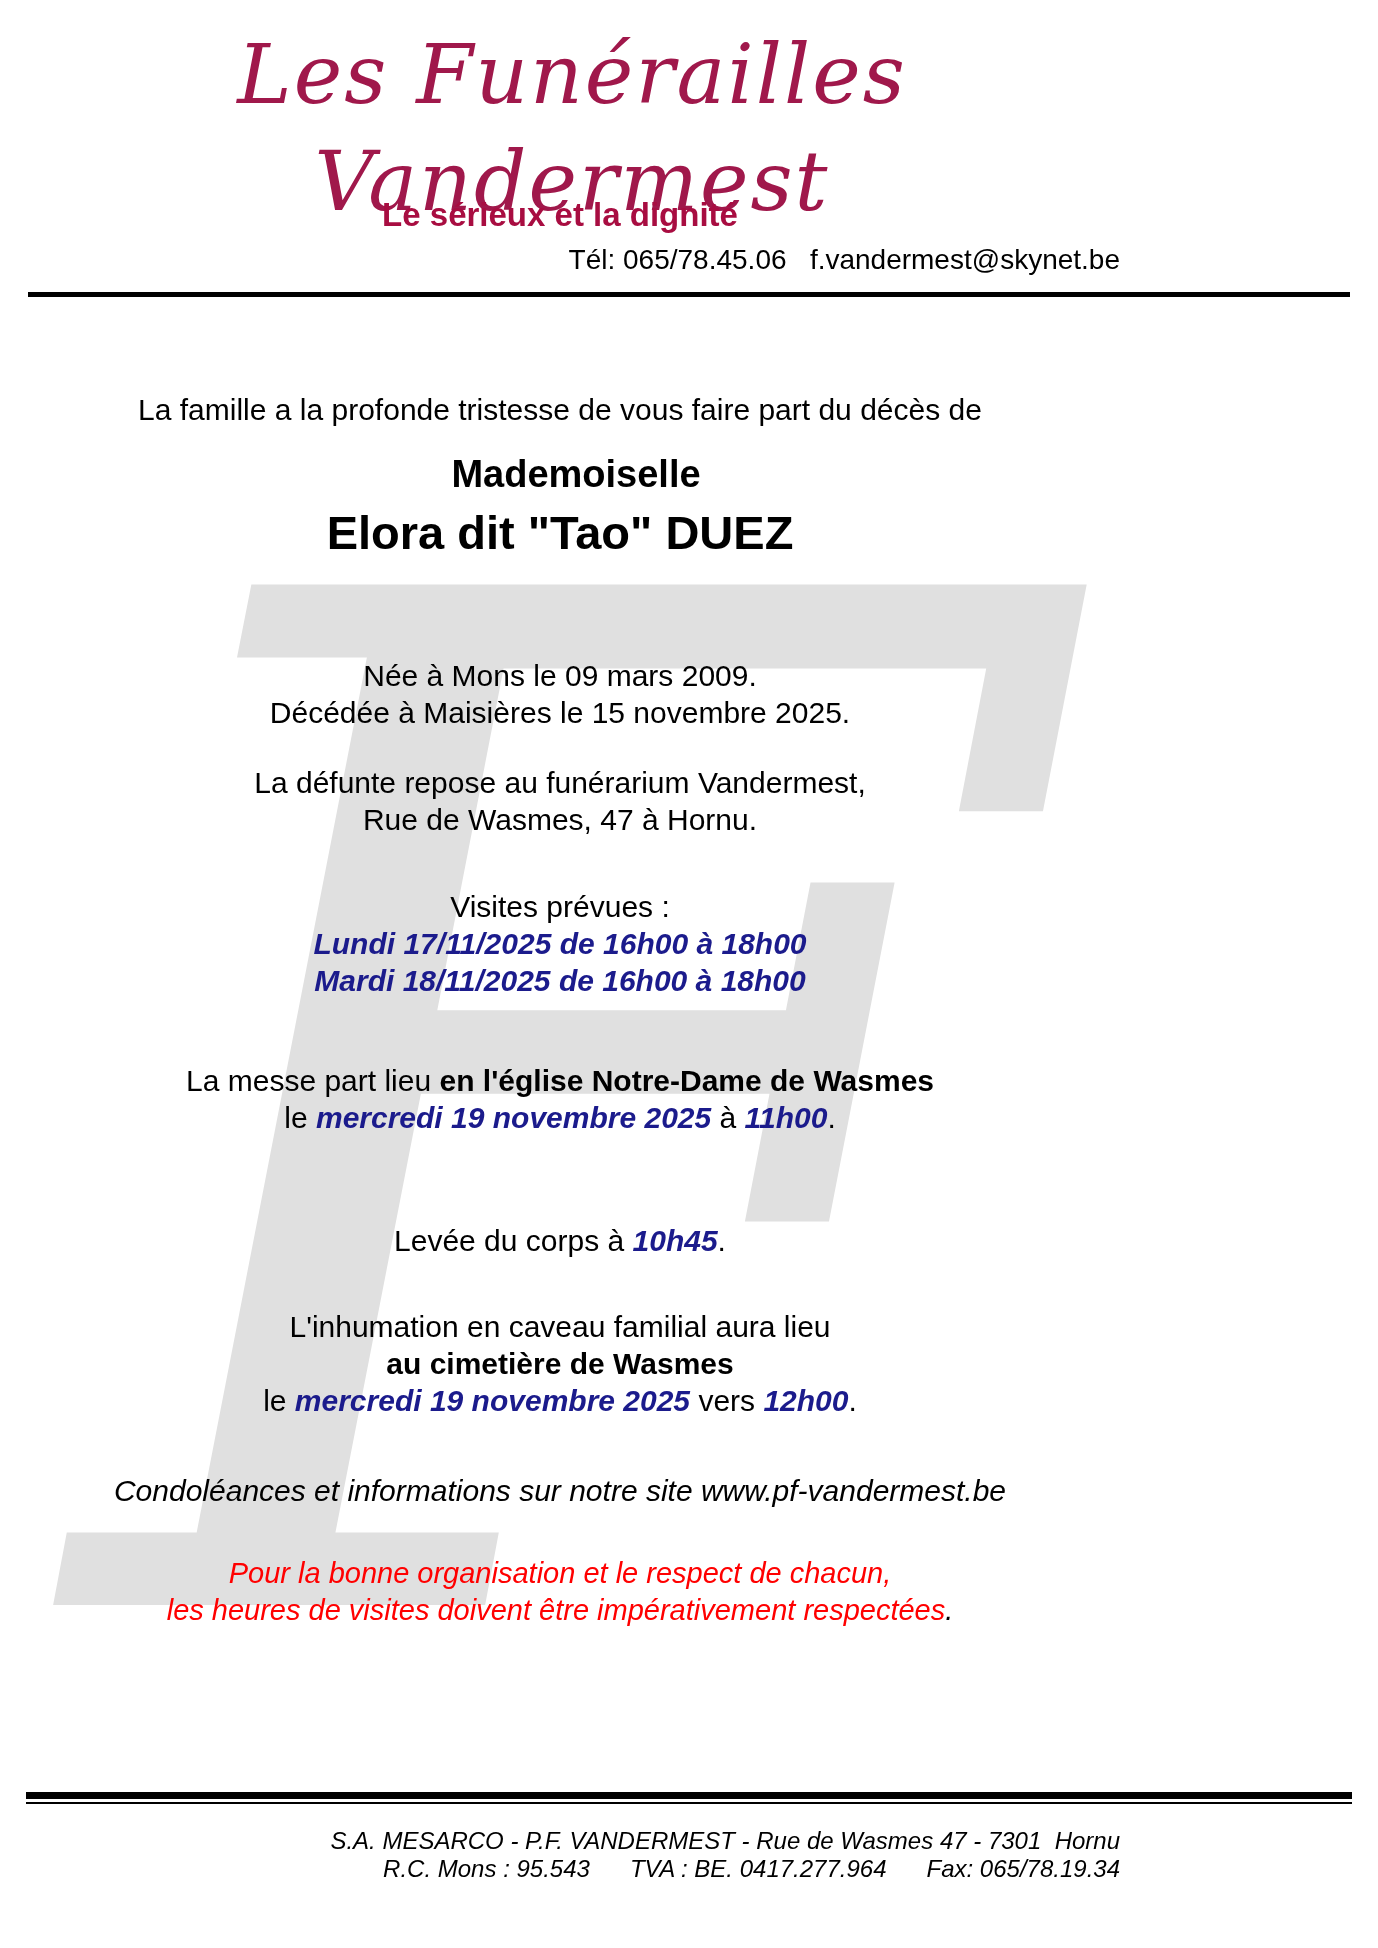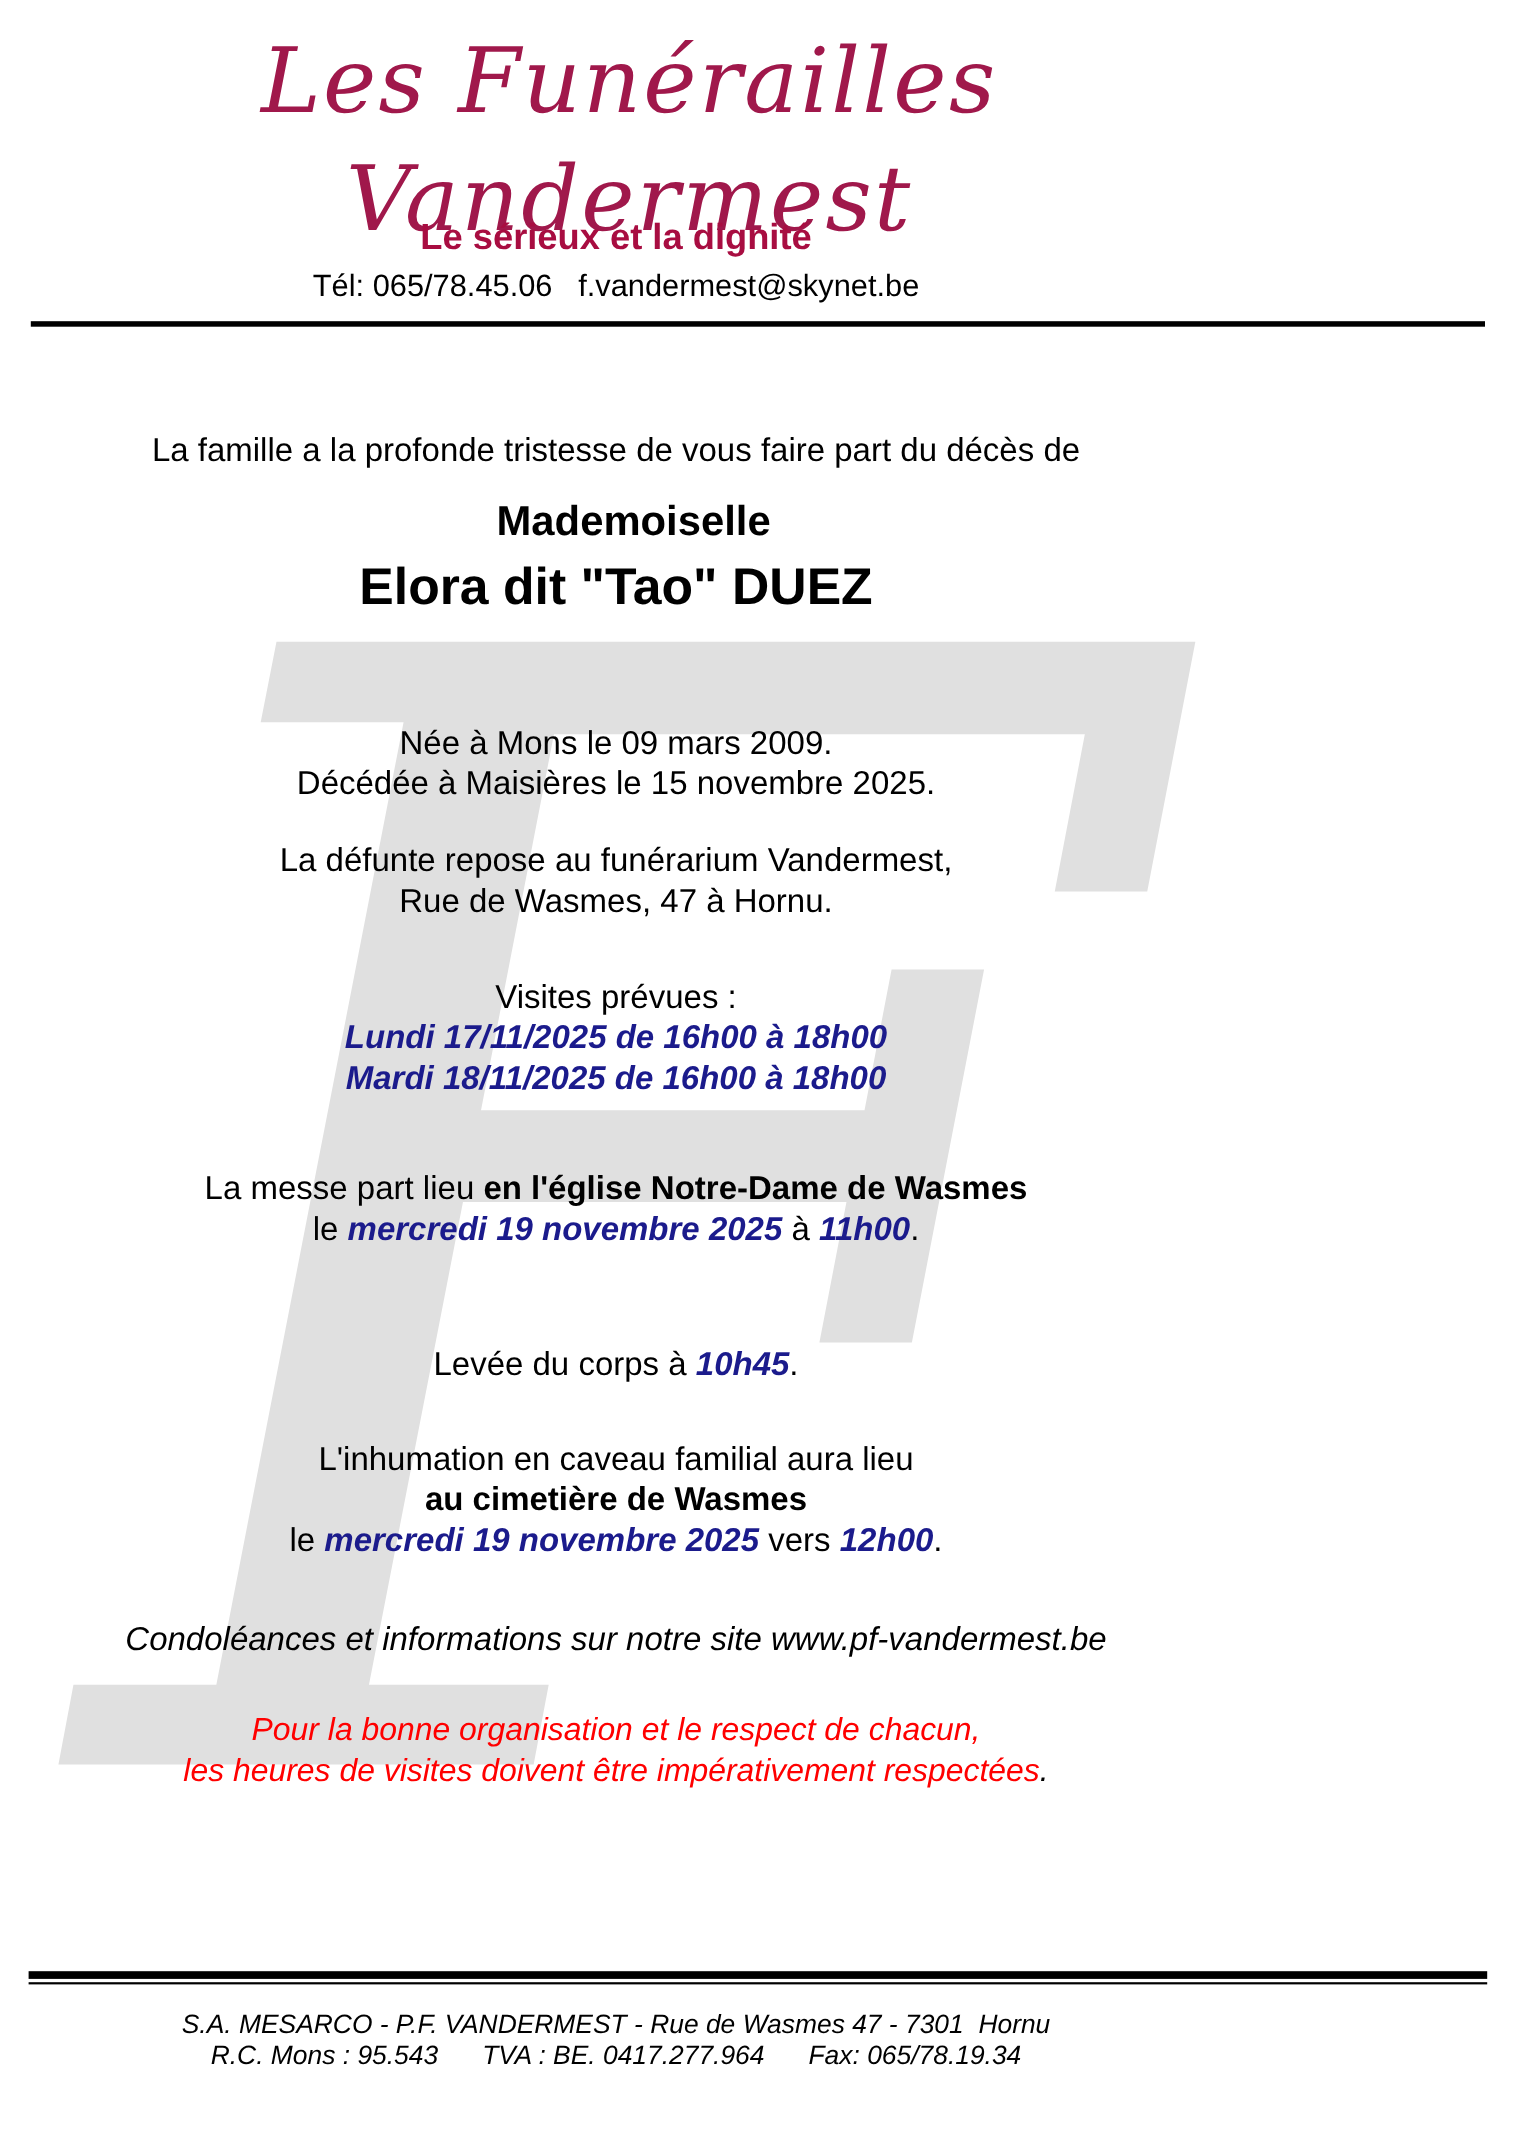--- a/index.html
+++ b/index.html
@@ -14,21 +14,21 @@
   .full { position:absolute; z-index:1; }
 
   .brand {
     font-family:"DejaVu Serif", serif; font-style:italic; font-weight:normal;
     font-size:82px; color:var(--brand-burgundy,#A0184B); letter-spacing:2px;
     line-height:1.3;
     padding-left:24px;
   }
   .tagline { font-size:33px; font-weight:bold; color:var(--tagline-crimson,#A80D41); }
   .contact { font-size:28px; color:#000; }
-  .prewrap { white-space:pre-wrap; }
+  .prewrap { white-space:pre-wrap;text-align:right; }
 
   .top-rule { left:28px; right:28px; top:292px; border-top:5px solid #000; }
   .footer-rule { left:26px; right:26px; top:1792px; border-top:7px solid #000; }
   .footer-rule::after { content:""; display:block; margin-top:3px; border-top:2px solid #000; }
 
   .body { font-size:30px;text-align:center; }
   .honorific { font-size:38px; font-weight:bold;padding-left:32px; }
   .deceased { font-size:47px; font-weight:bold; }
   .b { font-weight:bold; }
   .hl { color:var(--highlight-blue,#1B1B8C); font-weight:bold; font-style:italic; }

